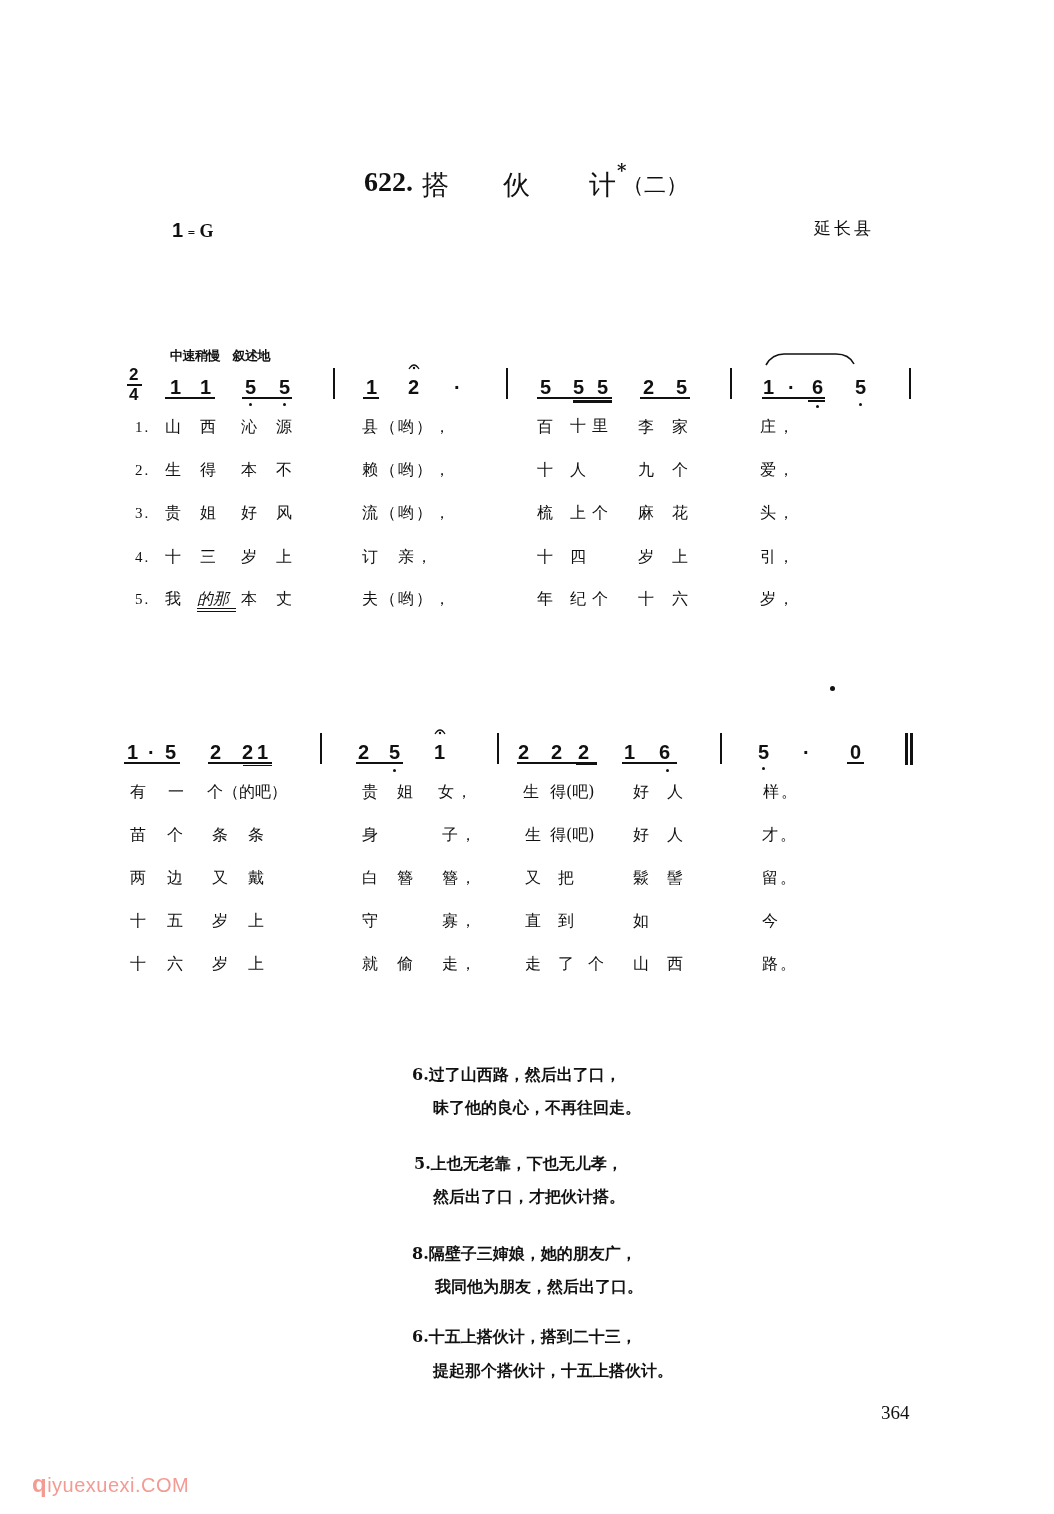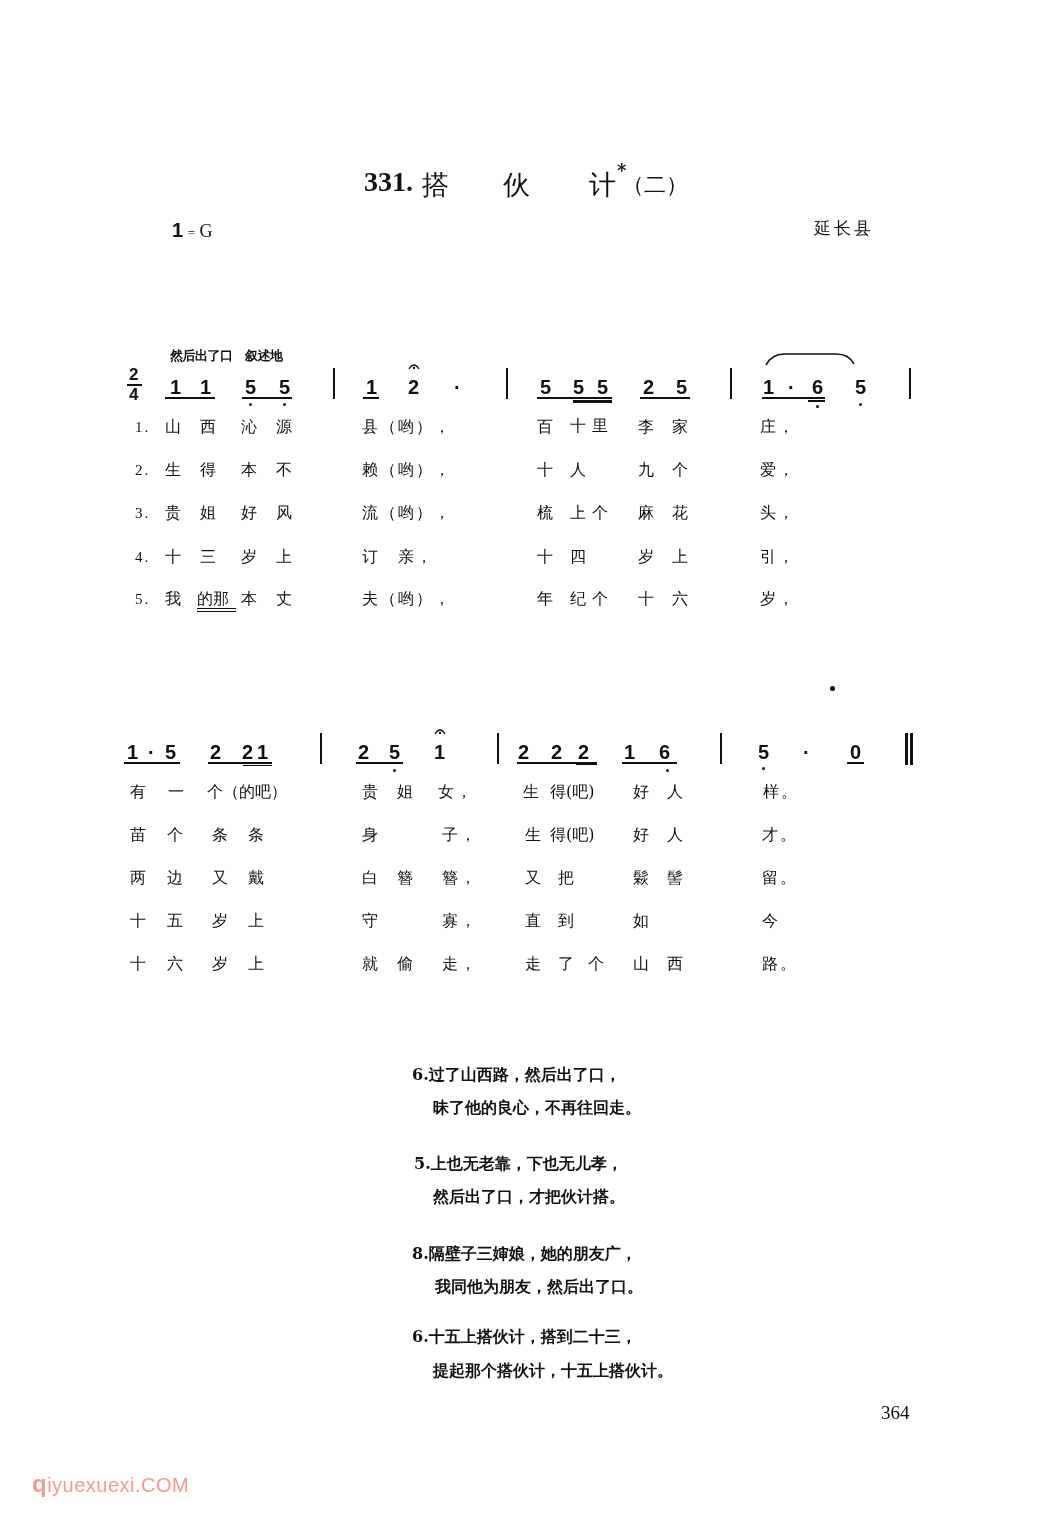--- a/index.html
+++ b/index.html
@@ -2,21 +2,21 @@
 <html><head>
 <meta charset="utf-8">
 <style>
   html, body { margin: 0; padding: 0; background: #ffffff; }
   body { width: 1054px; height: 1514px; position: relative; overflow: hidden; color: #111; font-family: "DejaVu Serif", serif; }
   .abs { position: absolute; white-space: nowrap; }
   .title { font-size: 28px; font-weight: bold; font-family: "Liberation Serif", serif; }
   .title-ch { font-size: 27px; font-weight: normal; font-family: "DejaVu Serif", serif; }
   .asterisk { font-size: 18px; font-weight: bold; }
   .suffix { font-size: 22px; font-family: "DejaVu Serif", serif; }
-  .key { font-size: 18px; font-family: "Liberation Serif", serif; }
+  .key { font-size: 18px; font-family: "Liberation Serif", serif; font-weight: bold; }
   .key b { font-family: "Liberation Sans", sans-serif; font-size: 20px; }
   .origin { font-size: 17px; letter-spacing: 3px; }
   .tempo { font-size: 13px; font-weight: bold; letter-spacing: -0.5px; }
   .n { font-family: "Liberation Sans", sans-serif; font-weight: bold; font-size: 20px; line-height: 22px; }
   .aug { font-family: "Liberation Sans", sans-serif; font-weight: bold; font-size: 20px; line-height: 22px; }
   .ts { font-family: "Liberation Sans", sans-serif; font-weight: bold; font-size: 17px; line-height: 18px; }
   .ul { position: absolute; height: 2px; background: #111; }
   .ul2 { position: absolute; height: 3px; background: #111; }
   .dot { position: absolute; width: 3px; height: 3px; background: #111; border-radius: 50%; }
   .bar { position: absolute; width: 2px; background: #111; }
@@ -26,36 +26,36 @@
   .pagenum { font-family: "Liberation Serif", serif; font-size: 19px; }
   .wm { color: #f39b93; font-family: "Liberation Sans", sans-serif; font-size: 20px; letter-spacing: 0.5px; }
   .wm .q { font-weight: bold; font-size: 24px; }
   .fermata { position: absolute; width: 12px; height: 8px; }
   .slur { position: absolute; }
 </style>
 </head>
 <body>
 
 <div class="abs title" style="left:364px;top:166px;">
-  <span>331.</span>
+  <span>622.</span>
 </div>
 <span class="abs title-ch" style="left:422px;top:167px;">搭</span>
 <span class="abs title-ch" style="left:503px;top:167px;">伙</span>
 <span class="abs title-ch" style="left:589px;top:167px;">计</span>
 <span class="abs asterisk" style="left:617px;top:160px;">*</span>
 <span class="abs suffix" style="left:622px;top:170px;">（二）</span>
 
 <div class="abs key" style="left:172px;top:219px;">
   <b>1</b>
   <span style="font-size:13px;">=</span>
   <span>G</span>
 </div>
 <span class="abs origin" style="left:814px;top:217px;">延长县</span>
 
-<span class="abs tempo" style="left:170px;top:347px;">然后出了口　叙述地</span>
+<span class="abs tempo" style="left:170px;top:347px;">中速稍慢　叙述地</span>
 
 <div>
   <span class="abs ts" style="left:129px;top:366px;">2</span>
   <div class="ul" style="left:127px;top:384px;width:15px;"></div>
   <span class="abs ts" style="left:129px;top:386px;">4</span>
 </div>
 
 <div>
   <span class="abs n" style="left:170px;top:376px;">1</span>
   <span class="abs n" style="left:200px;top:376px;">1</span>
@@ -146,21 +146,21 @@
   <span class="abs ly" style="left:276px;top:548px;">上</span>
   <span class="abs ly" style="left:362px;top:548px;">订　亲，</span>
   <span class="abs ly" style="left:537px;top:548px;">十</span>
   <span class="abs ly" style="left:570px;top:548px;">四</span>
   <span class="abs ly" style="left:638px;top:548px;">岁</span>
   <span class="abs ly" style="left:672px;top:548px;">上</span>
   <span class="abs ly" style="left:760px;top:548px;">引，</span>
 
   <span class="abs ly ly-num" style="left:135px;top:590px;">5.</span>
   <span class="abs ly" style="left:165px;top:590px;">我</span>
-  <span class="abs ly" style="left:197px;top:590px;letter-spacing:0;">的那</span>
+  <span class="abs ly" style="left:197px;top:590px;letter-spacing:0;font-style:italic;">的那</span>
   <div class="ul" style="left:197px;top:608px;width:39px;height:1px;"></div>
   <div class="ul" style="left:197px;top:611px;width:39px;height:1px;"></div>
   <span class="abs ly" style="left:241px;top:590px;">本</span>
   <span class="abs ly" style="left:276px;top:590px;">丈</span>
   <span class="abs ly" style="left:362px;top:590px;">夫（哟），</span>
   <span class="abs ly" style="left:537px;top:590px;">年</span>
   <span class="abs ly" style="left:570px;top:590px;letter-spacing:6px;">纪个</span>
   <span class="abs ly" style="left:638px;top:590px;">十</span>
   <span class="abs ly" style="left:672px;top:590px;">六</span>
   <span class="abs ly" style="left:760px;top:590px;">岁，</span>

